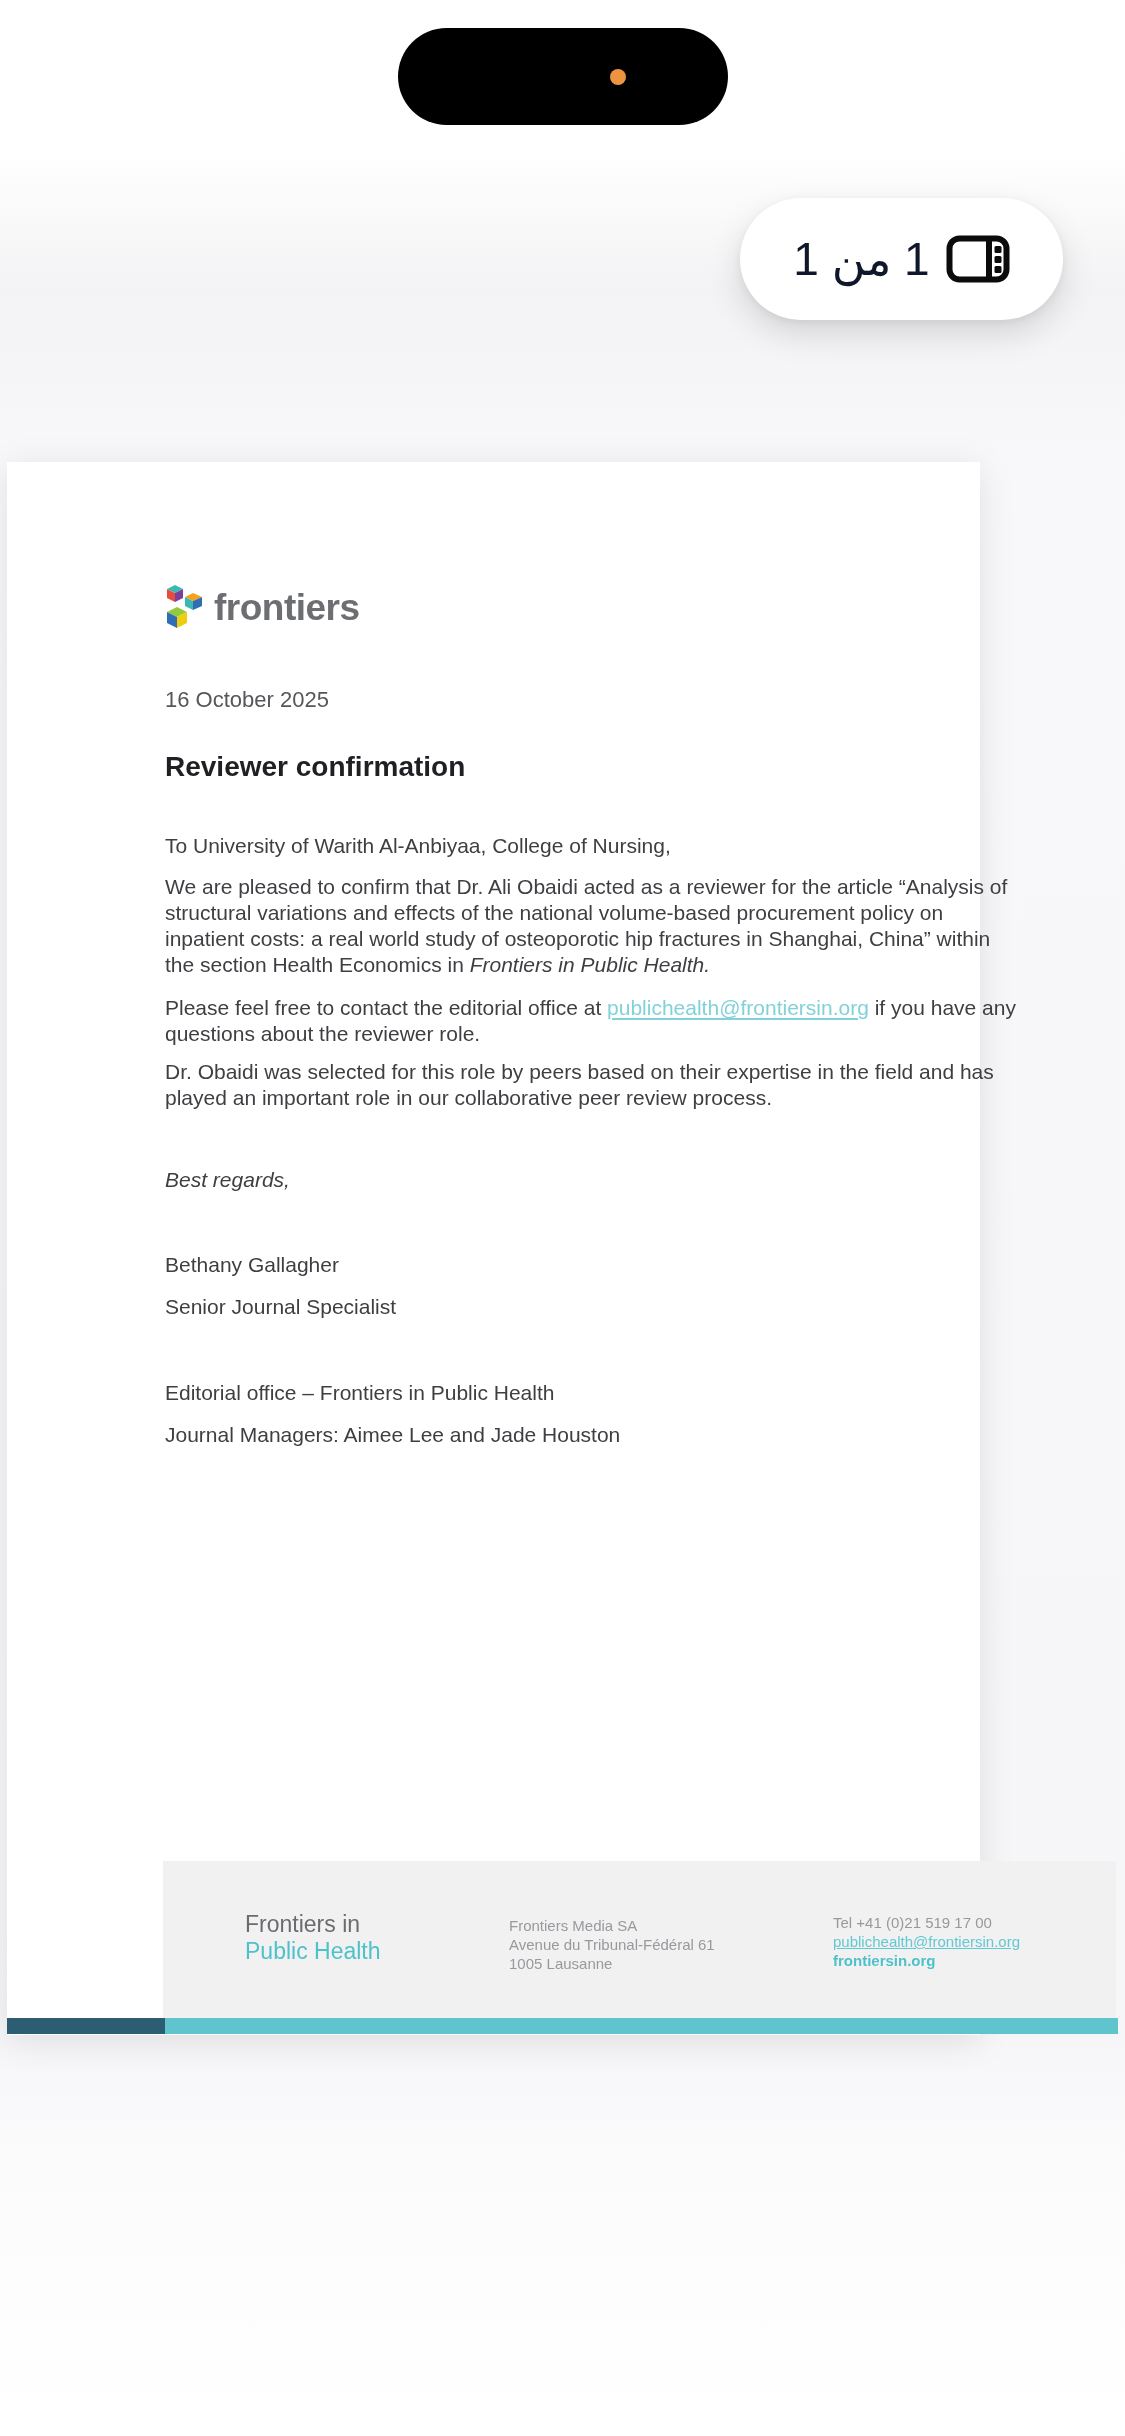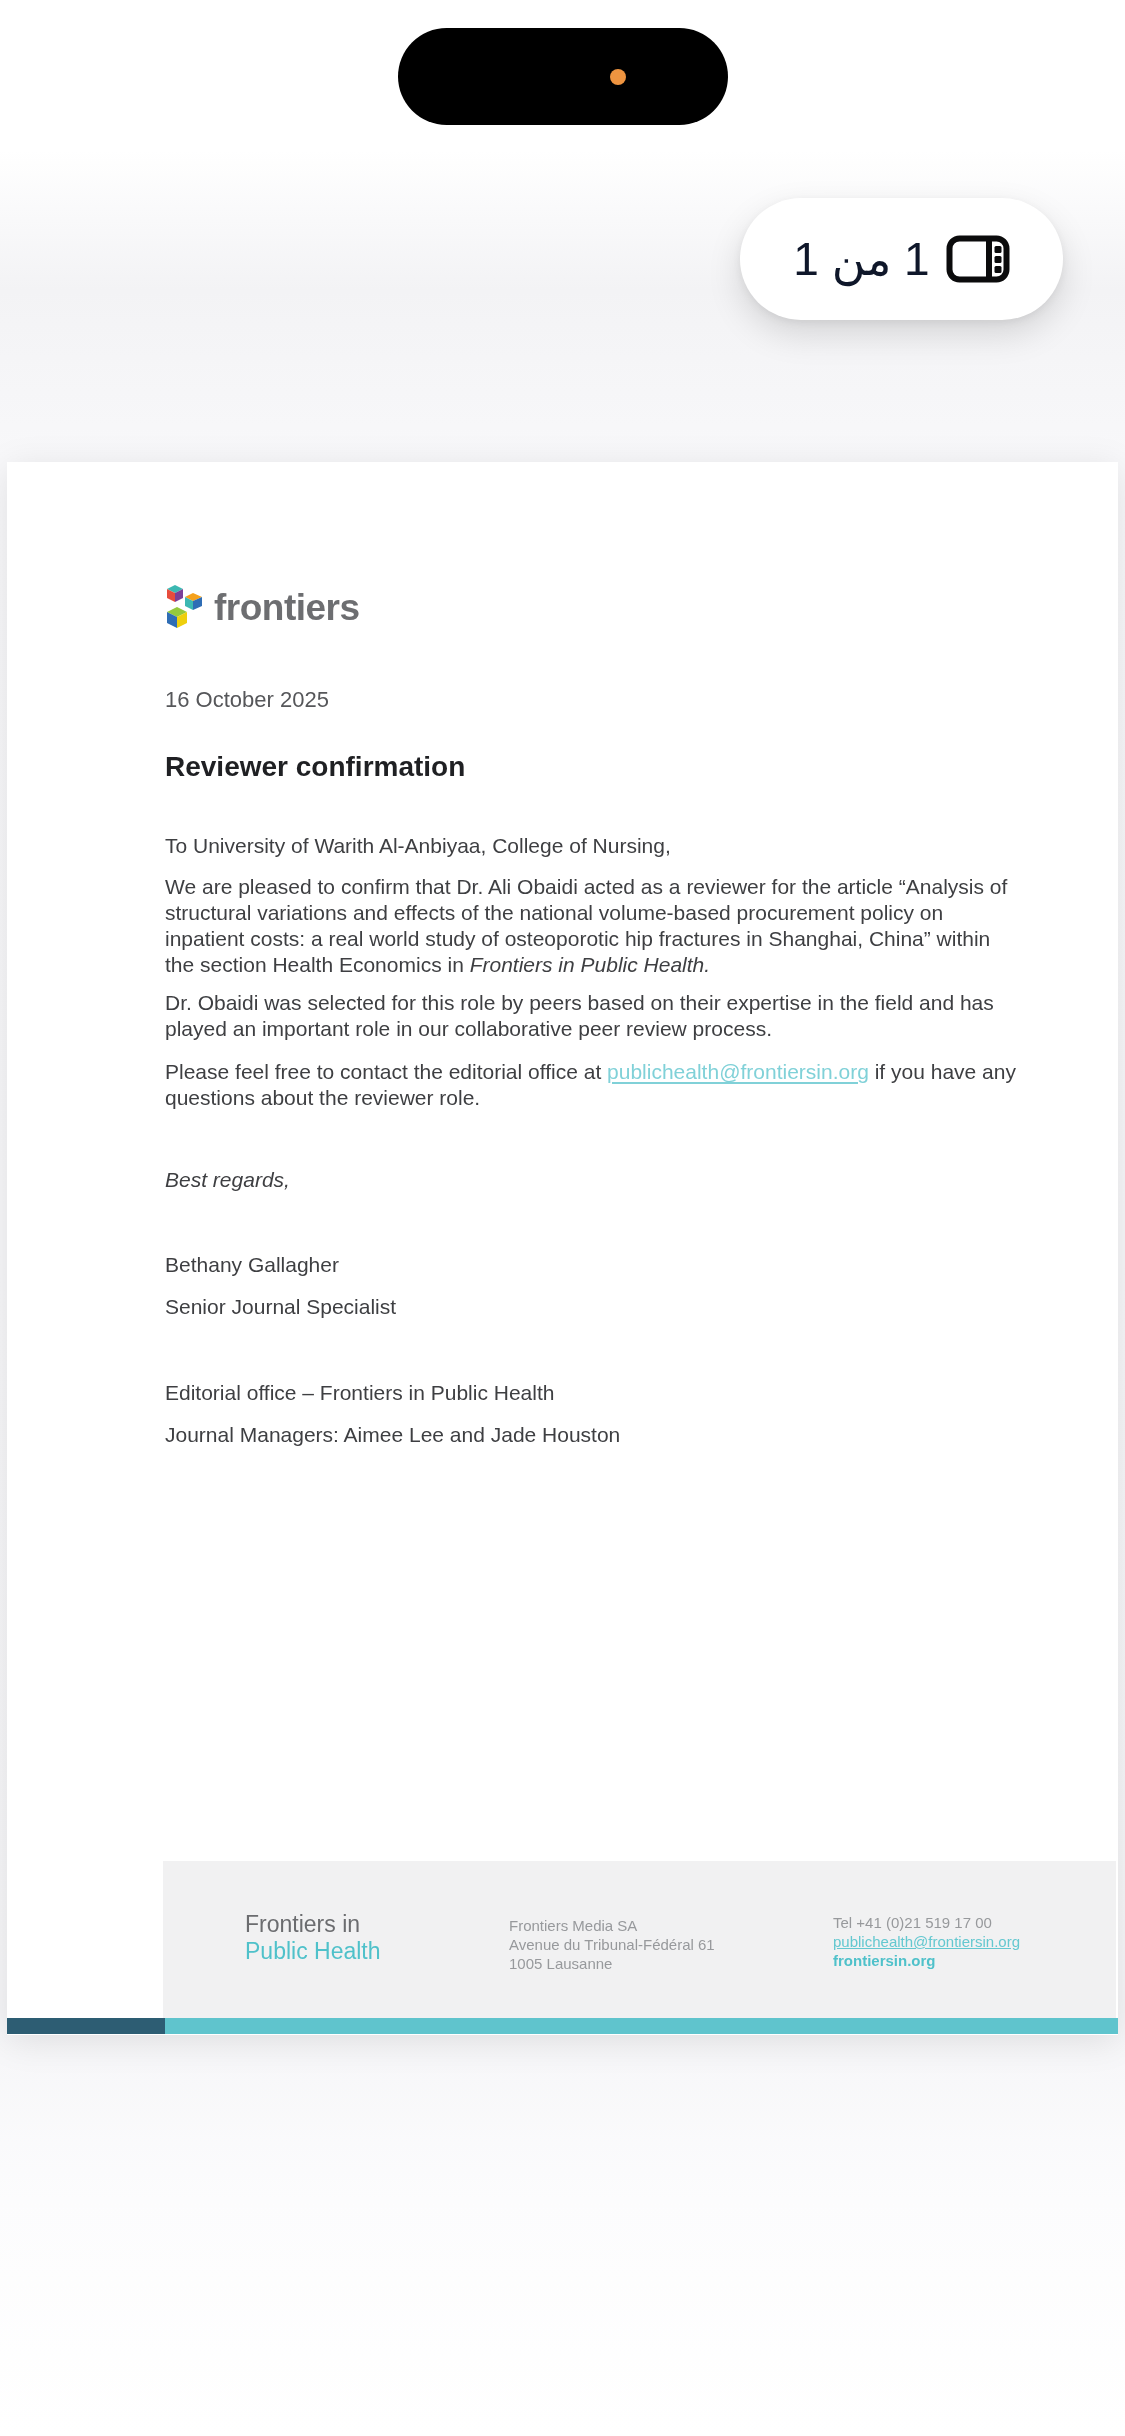--- a/index.html
+++ b/index.html
@@ -36,21 +36,21 @@
     background: #ffffff; border-radius: 61px;
     box-shadow: 0 14px 34px rgba(0,0,0,0.13), 0 3px 8px rgba(0,0,0,0.06);
     display: flex; align-items: center; justify-content: center; gap: 16px;
   }
   .pi-label { font-size: 46px; color: #0f172a; letter-spacing: 1px; }
   .pi-icon { display: block; }
 
   
   .doc-page {
     position: absolute; left: 7px; top: 462px;
-    width: 1111px; height: 1573px;
+    width: 973px; height: 1573px;
     background: #ffffff;
     box-shadow: 0 6px 34px rgba(0,0,0,0.10);
     padding-left: 24px;
   }
   .content { position: absolute; left: 158px; top: 0; width: 852px; padding-top: 121px; }
 
   .logo-row { display: flex; align-items: center; gap: 9px; height: 50px; }
   .logo-text { font-size: 37px; font-weight: bold; color: #6d6e71; letter-spacing: -0.5px; }
 
   .date { margin-top: 54px; font-size: 22px; color: #56575a; }
@@ -133,23 +133,23 @@
       </div>
 
       <p class="date">16 October 2025</p>
 
       <h1 class="heading">Reviewer confirmation</h1>
 
       <p class="body p-salutation">To University of Warith Al-Anbiyaa, College of Nursing,</p>
 
       <p class="body p-confirm"><span>We are pleased to confirm that Dr. Ali Obaidi acted as a reviewer for the article “Analysis of structural variations and effects of the national volume-based procurement policy on inpatient costs: a real world study of osteoporotic hip fractures in Shanghai, China” within the section Health Economics in </span><em>Frontiers in Public Health.</em></p>
 
+      <p class="body p-contact"><span>Please feel free to contact the editorial office at </span><a href="#" class="link">publichealth@frontiersin.org</a><span> if you have any questions about the reviewer role.</span></p>
+
       <p class="body p-role">Dr. Obaidi was selected for this role by peers based on their expertise in the field and has played an important role in our collaborative peer review process.</p>
-
-      <p class="body p-contact"><span>Please feel free to contact the editorial office at </span><a href="#" class="link">publichealth@frontiersin.org</a><span> if you have any questions about the reviewer role.</span></p>
 
       <p class="body closing">Best regards,</p>
 
       <p class="body signer-name">Bethany Gallagher</p>
       <p class="body signer-title">Senior Journal Specialist</p>
 
       <p class="body office-line">Editorial office – Frontiers in Public Health</p>
       <p class="body managers-line">Journal Managers: Aimee Lee and Jade Houston</p>
     </div>
 

